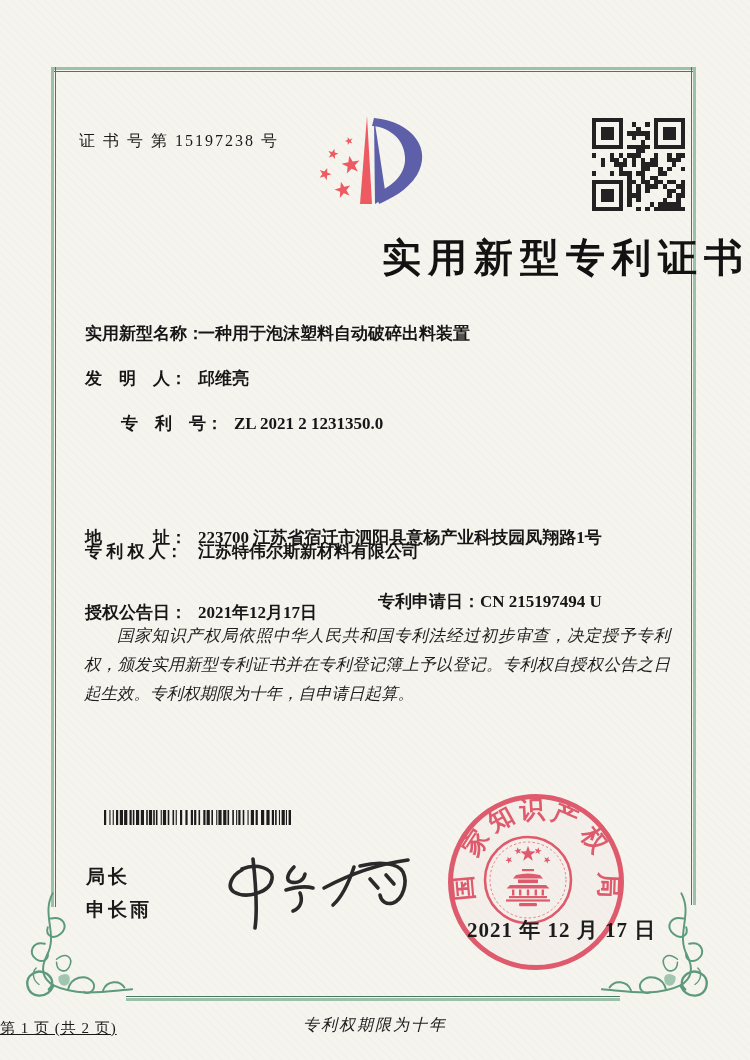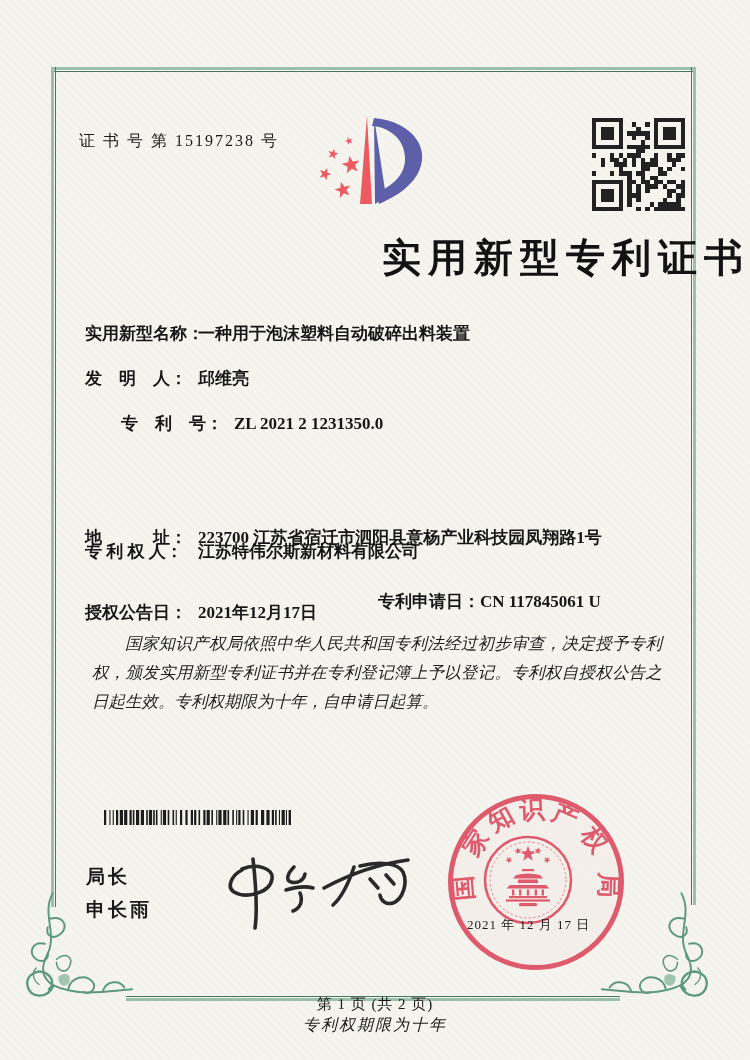--- a/index.html
+++ b/index.html
@@ -33,42 +33,42 @@
     text-align:right;font-size:39px;font-weight:700;letter-spacing:7px;color:#121212;
   }
   .frow{position:absolute;left:85px;font-size:17px;font-weight:600;white-space:nowrap;color:#161616;}
   .frow .lbl{display:inline-block;width:113px;}
   .grant-no{position:absolute;left:378px;font-size:17px;font-weight:600;white-space:nowrap;color:#161616;}
   .paras{
     position:absolute;left:84px;top:621px;width:586px;
     font-size:16.5px;line-height:29px;font-style:italic;font-weight:500;color:#1e1e1e;
     text-align:justify;
   }
-  .paras p{margin:8px;text-indent:2em;}
+  .paras p{margin:0;text-indent:2em;}
   .barcode{position:absolute;left:104px;top:810px;width:187px;height:15px;}
   .director{position:absolute;left:86px;font-size:19px;letter-spacing:3px;font-weight:700;}
   .signature{position:absolute;left:212px;top:833px;width:215px;height:108px;}
   
   .seal{position:absolute;left:448px;top:794px;width:176px;height:176px;opacity:.92;}
   .seal-ring{
     position:absolute;left:0;top:0;width:166px;height:166px;
     border:5px solid #dd4f63;border-radius:50%;
     background:rgba(240,150,160,0.05);
   }
   .seal-char{
     position:absolute;width:26px;height:26px;line-height:26px;
     text-align:center;font-size:25px;font-weight:700;color:#dd4f63;
     font-family:"Liberation Serif","DejaVu Serif",serif;
   }
   .seal-emblem{position:absolute;left:32px;top:38px;width:96px;height:96px;}
   .seal-date{
     position:absolute;left:467px;top:916px;z-index:5;
-    font-size:13px;letter-spacing:1px;color:#1c1c1c;font-weight:400;white-space:nowrap;
-  }
-  .page-num{position:absolute;left:0;right:0;top:995px;text-align:center;font-size:15px;letter-spacing:1px;}
+    font-size:21px;letter-spacing:1px;color:#1c1c1c;font-weight:700;white-space:nowrap;
+  }
+  .page-num{position:absolute;left:0;right:0;top:1019px;text-align:left;font-size:15px;letter-spacing:1px;text-decoration:underline;}
   .back-note{position:absolute;left:0;right:0;top:1015px;text-align:center;font-size:16px;letter-spacing:2px;font-style:italic;font-weight:500;}
   .flourish{position:absolute;width:126px;height:124px;}
   .flourish.fl-r{transform:scaleX(-1);}
 </style>
 </head>
 <body>
 
 <div class="page">
 
   <div class="fr fr-h fr-top" style="left:51px;top:67px;width:645px;"></div>
@@ -262,21 +262,21 @@
   <div class="frow" style="top:502px;margin-top:38px;">
     <span class="lbl">专 利 权 人：</span><span>江苏特伟尔斯新材料有限公司</span>
   </div>
   <div class="frow" style="top:526px;font-family:Liberation Serif, serif;">
     <span class="lbl">地　　　址：</span><span>223700 江苏省宿迁市泗阳县意杨产业科技园凤翔路1号</span>
   </div>
   <div class="frow" style="top:601px;">
     <span class="lbl">授权公告日：</span><span>2021年12月17日</span>
   </div>
   <div class="grant-no" style="top:590px;">
-    <span>专利申请日：</span><span>CN 117845061 U</span>
+    <span>专利申请日：</span><span>CN 215197494 U</span>
   </div>
 
   <div class="paras">
     <p>国家知识产权局依照中华人民共和国专利法经过初步审查，决定授予专利权，颁发实用新型专利证书并在专利登记簿上予以登记。专利权自授权公告之日起生效。专利权期限为十年，自申请日起算。</p>
   </div>
 
   <svg class="barcode" id="barcode-svg" viewBox="0 0 187 15" preserveAspectRatio="none">
       <rect x="0.0" y="0" width="2.2" height="15" fill="#1c1c1c"></rect>
       <rect x="5.4" y="0" width="1.1" height="15" fill="#1c1c1c"></rect>
       <rect x="8.7" y="0" width="1.1" height="15" fill="#1c1c1c"></rect>

